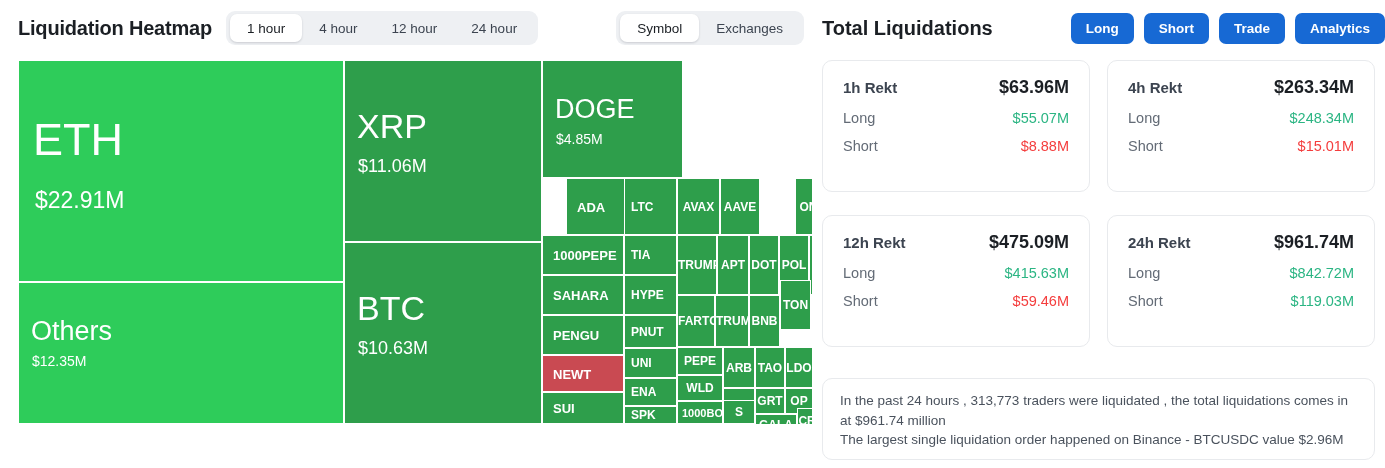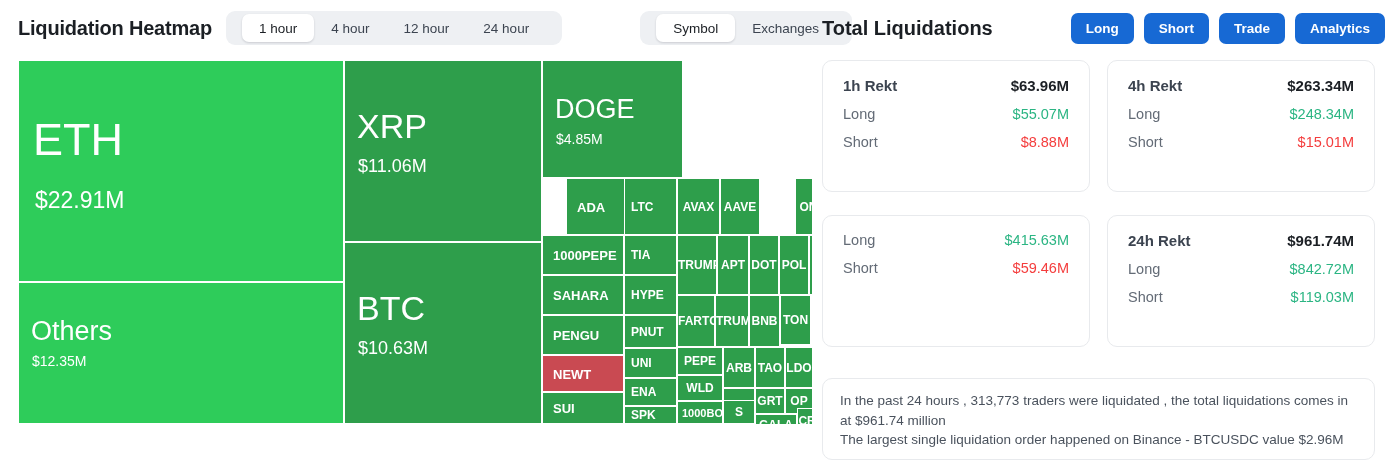--- a/index.html
+++ b/index.html
@@ -17,21 +17,21 @@
   #left-header {
     position: absolute; left: 0; top: 0; width: 812px; height: 56px;
     display: flex; align-items: center; padding-left: 18px;
   }
   #heatmap-title {
     font-size: 20px; font-weight: bold; color: #1b1f24; letter-spacing: -0.2px;
     white-space: nowrap;
   }
   .seg-group {
     display: flex; align-items: center; background: #eef0f3;
-    border-radius: 9px; padding: 16px; height: 34px;
+    border-radius: 9px; padding: 4px; height: 34px;
   }
   #timeframe-group { margin-left: 14px; }
   #view-group { margin-left: 78px; }
   .seg-btn {
     display: flex; align-items: center; justify-content: center;
     height: 28px; padding: 0 17px; border-radius: 7px;
     font-size: 13.5px; color: #3c4450; background: transparent;
     border: none; cursor: pointer; white-space: nowrap;
     font-family: "Liberation Sans", sans-serif;
   }
@@ -106,21 +106,21 @@
     border: 1px solid #e8eaed;
     border-radius: 10px;
     padding: 16px 20px 14px 20px;
   }
   .stat-row {
     display: flex; justify-content: space-between; align-items: center;
     margin-bottom: 12px;
   }
   .stat-row:last-child { margin-bottom: 0; }
   .stat-row.head .k { font-size: 15px; font-weight: bold; color: #3c4450; }
-  .stat-row.head .v { font-size: 15px; font-weight: bold; color: #1b1f24; }
+  .stat-row.head .v { font-size: 18px; font-weight: bold; color: #1b1f24; }
   .stat-row .k { font-size: 14.5px; color: #636b76; }
   .stat-row .v { font-size: 14.5px; font-weight: normal; color: #1b1f24; }
   .v.green { color: #2bb583; }
   .v.red   { color: #f43d3d; }
 
   #summary-card {
     position: absolute; left: 822px; top: 378px;
     width: 553px; height: 82px;
     background: #ffffff; border: 1px solid #e8eaed; border-radius: 10px;
     padding: 12px 17px;
@@ -241,21 +241,21 @@
         </div>
         <div class="tile t-ctr" style="left: 659px; top: 235px; width: 38px; height: 52px;">
           <span class="sym">FARTCOIN</span>
         </div>
         <div class="tile t-ctr" style="left: 697px; top: 235px; width: 34px; height: 52px;">
           <span class="sym">TRUMP</span>
         </div>
         <div class="tile t-ctr" style="left: 731px; top: 235px; width: 31px; height: 52px; text-decoration: underline;">
           <span class="sym">BNB</span>
         </div>
-        <div class="tile t-ctr" style="left: 762px; top: 235px; width: 31px; height: 50px;">
+        <div class="tile t-ctr" style="left: 762px; top: 220px; width: 31px; height: 50px;">
           <span class="sym">TON</span>
         </div>
         <div class="tile t-ctr" style="left: 793px; top: 235px; width: 33px; height: 52px;"></div>
         <div class="tile t-ctr" style="left: 659px; top: 287px; width: 46px; height: 28px;">
           <span class="sym">PEPE</span>
         </div>
         <div class="tile t-ctr" style="left: 659px; top: 315px; width: 46px; height: 26px;">
           <span class="sym">WLD</span>
         </div>
         <div class="tile t-tiny" style="left: 659px; top: 341px; width: 46px; height: 23px;">
@@ -326,20 +326,24 @@
         <div class="stat-row">
           <span class="k">Long</span>
           <span class="v green">$248.34M</span>
         </div>
         <div class="stat-row">
           <span class="k">Short</span>
           <span class="v red">$15.01M</span>
         </div>
       </div>
       <div class="stat-card" style="left: 822px; top: 215px; width: 268px; height: 132px;">
+        <div class="stat-row head">
+          <span class="k">12h Rekt</span>
+          <span class="v">$475.09M</span>
+        </div>
         <div class="stat-row">
           <span class="k">Long</span>
           <span class="v green">$415.63M</span>
         </div>
         <div class="stat-row">
           <span class="k">Short</span>
           <span class="v red">$59.46M</span>
         </div>
       </div>
       <div class="stat-card" style="left: 1107px; top: 215px; width: 268px; height: 132px;">

